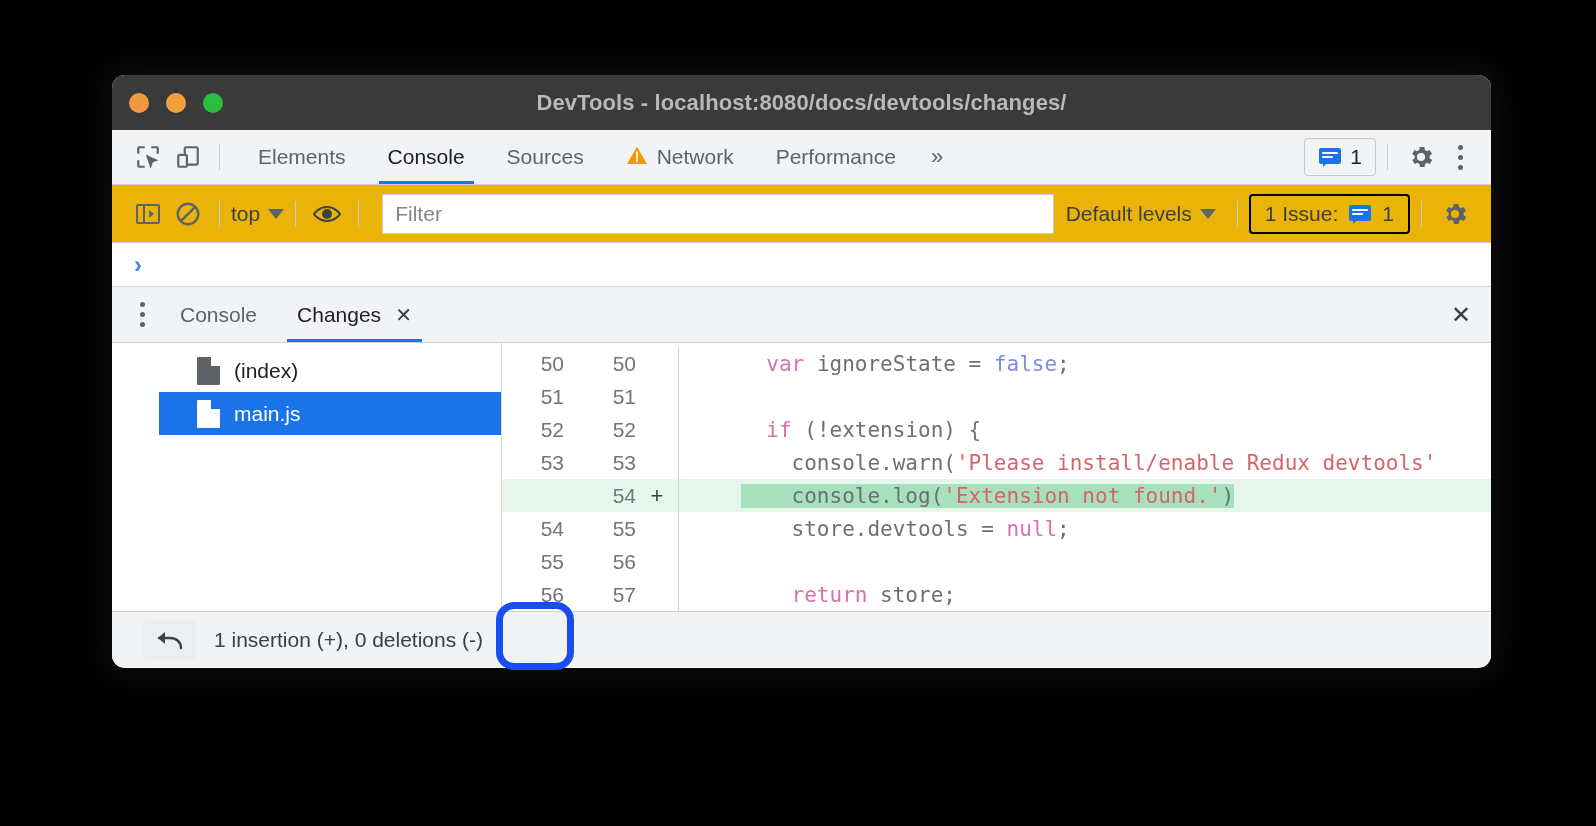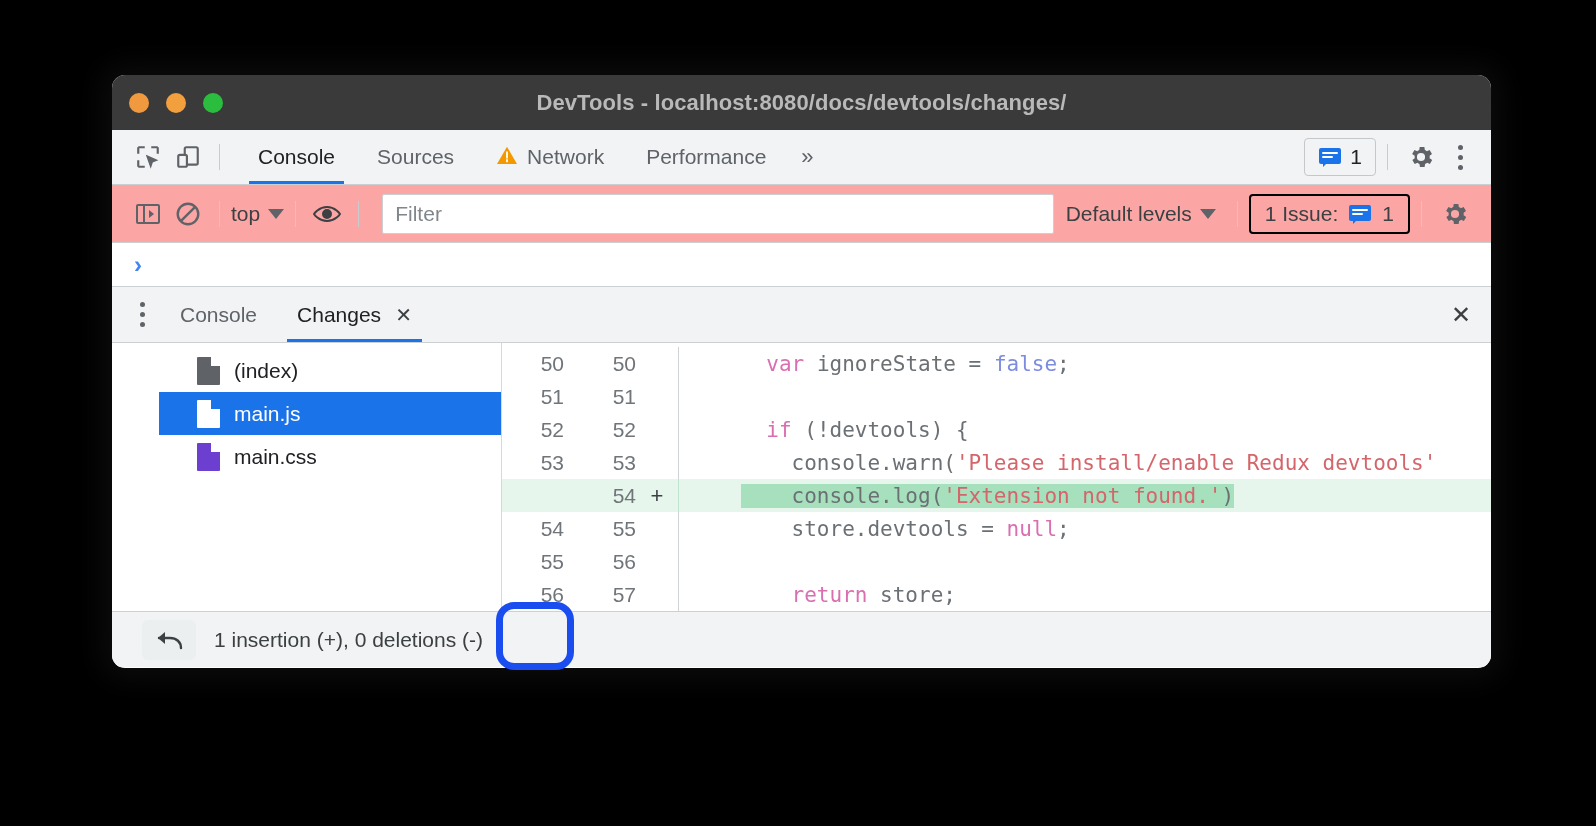--- a/index.html
+++ b/index.html
@@ -88,21 +88,21 @@
     background: #f1f3f4;
     font-size: 21px; color: #202124;
   }
   .gear { width: 44px; height: 44px; display:flex; align-items:center; justify-content:center; }
   .kebab { width: 34px; height: 44px; display:flex; flex-direction:column; align-items:center; justify-content:center; gap:5px; }
   .kebab i { width: 5px; height: 5px; border-radius: 50%; background: #5f6368; display:block; }
 
   
   .console-toolbar {
     height: 58px;
-    background: #fca5a5;
+    background: #eab308;
     border-bottom: 1px solid #cdd0d2;
     display: flex; align-items: center;
     padding: 0 14px 0 16px;
   }
   .ct-text { font-size: 21px; color: #3c4043; display:flex; align-items:center; gap:8px; white-space: nowrap; }
   .caret { width:0;height:0;border-left:8px solid transparent;border-right:8px solid transparent;border-top:10px solid #5f6368; display:inline-block; }
   .filter-box {
     flex: 1;
     height: 40px;
     background: #fff;
@@ -273,20 +273,23 @@
       </div>
       <div class="tb-icon">
         <svg width="26" height="26" viewBox="0 0 24 24" fill="none" stroke="#5f6368" stroke-width="2">
           <rect x="9" y="3" width="12" height="16" rx="1.5"></rect>
           <rect x="3" y="10" width="8" height="11" rx="1.5" fill="#f1f3f4"></rect>
         </svg>
       </div>
       <div class="vdiv"></div>
 
       <div class="tabs">
+        <div class="tab">
+          <span>Elements</span>
+        </div>
         <div class="tab active">
           <span>Console</span>
         </div>
         <div class="tab">
           <span>Sources</span>
         </div>
         <div class="tab">
           <span class="warn-tri">
             <svg width="22" height="20" viewBox="0 0 24 22">
               <path d="M12 2L23 21H1z" fill="#f29900"></path>
@@ -406,27 +409,20 @@
           </span>
           <span>(index)</span>
         </div>
         <div class="file-row selected">
           <span class="fileicon fi-white">
             <span class="pg"></span>
               <span class="corner"></span>
           </span>
           <span>main.js</span>
         </div>
-        <div class="file-row">
-          <span class="fileicon fi-purple">
-            <span class="pg"></span>
-              <span class="corner"></span>
-          </span>
-          <span>main.css</span>
-        </div>
       </div>
 
       <div class="diff-pane">
 
         <div class="diff-line">
           <span class="ln a">50</span>
           <span class="ln b">50</span>
           <span class="sign"></span>
           <span class="gutterline"></span>
           <span class="code"><span class="plain">  </span><span class="kw">var</span><span class="plain"> ignoreState = </span><span class="lit">false</span><span class="plain">;</span></span>
@@ -438,21 +434,21 @@
           <span class="sign"></span>
           <span class="gutterline"></span>
           <span class="code"><span class="plain"></span></span>
         </div>
 
         <div class="diff-line">
           <span class="ln a">52</span>
           <span class="ln b">52</span>
           <span class="sign"></span>
           <span class="gutterline"></span>
-          <span class="code"><span class="plain">  </span><span class="kw">if</span><span class="plain"> (!devtools) {</span></span>
+          <span class="code"><span class="plain">  </span><span class="kw">if</span><span class="plain"> (!extension) {</span></span>
         </div>
 
         <div class="diff-line">
           <span class="ln a">53</span>
           <span class="ln b">53</span>
           <span class="sign"></span>
           <span class="gutterline"></span>
           <span class="code"><span class="plain">    console.warn(</span><span class="str">'Please install/enable Redux devtools'</span></span>
         </div>
 

